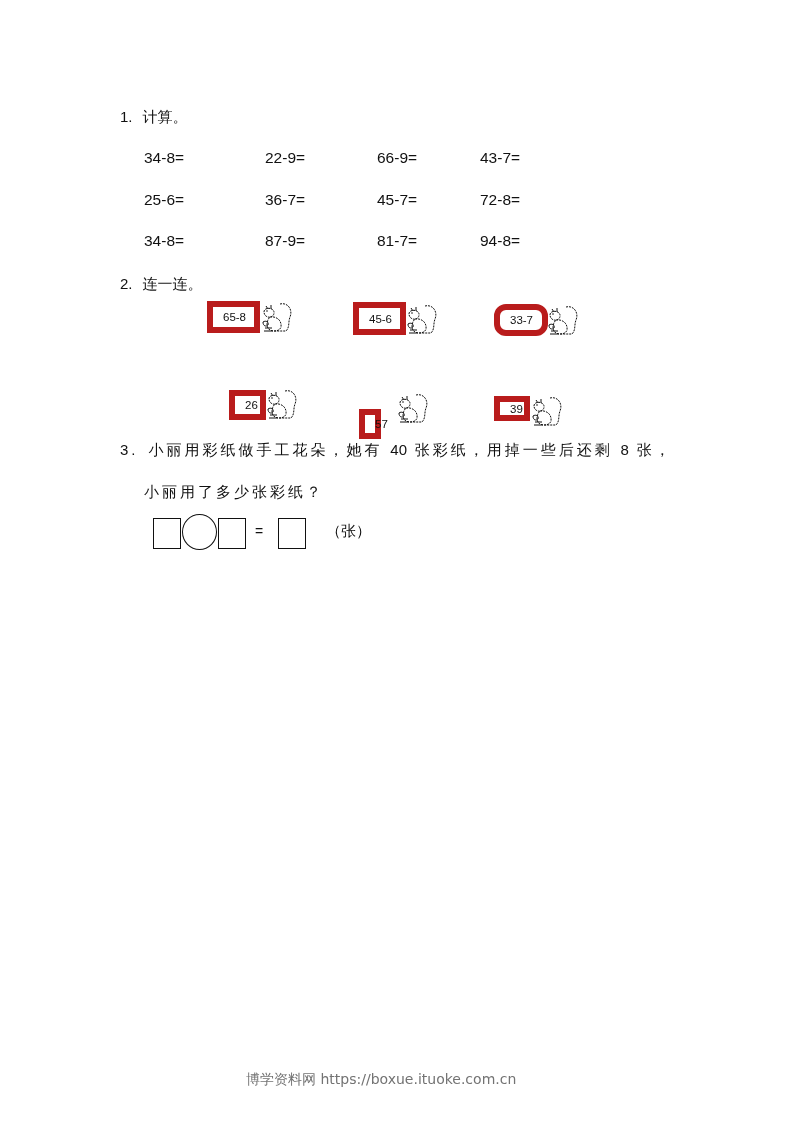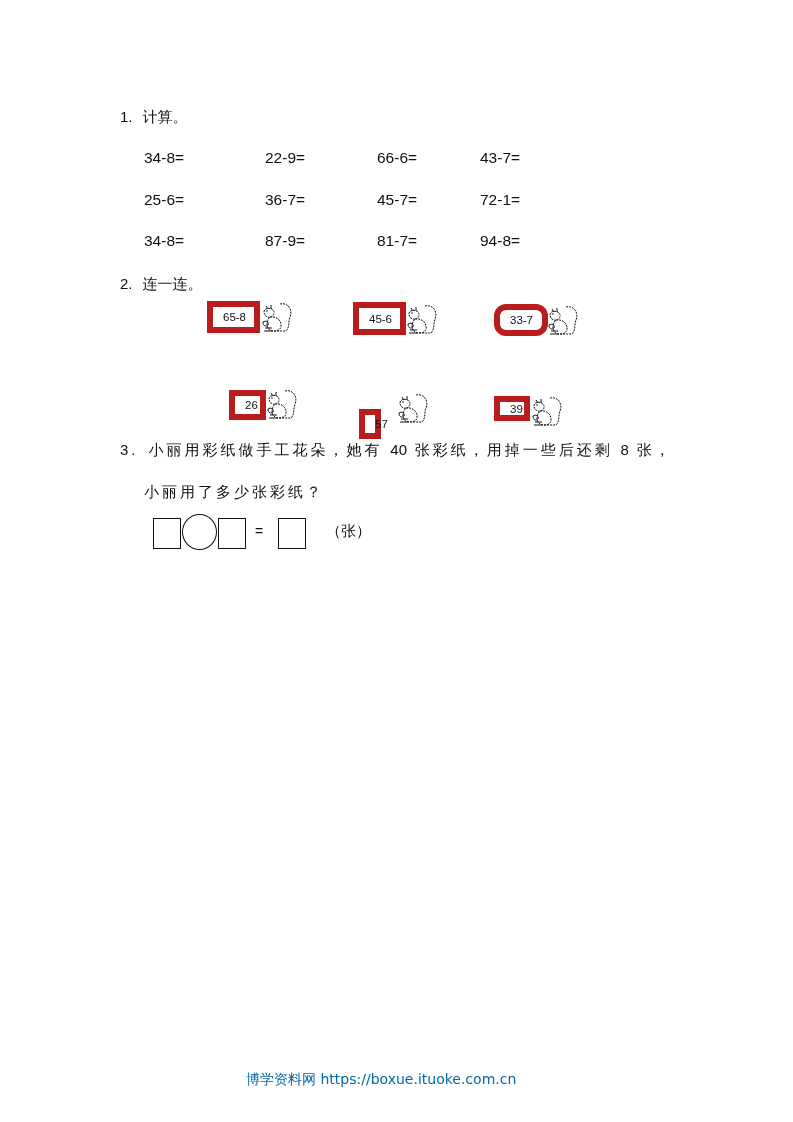--- a/index.html
+++ b/index.html
@@ -10,21 +10,21 @@
   .qnum { font-family: "Liberation Sans", sans-serif; font-size: 15px; margin-right: 10px; }
   .calc { font-family: "Liberation Sans", sans-serif; font-size: 15.5px; white-space: nowrap; }
   .cbox { border: 6px solid #b91c1c; background: #fff; box-sizing: border-box;
           font-family: "Liberation Sans", sans-serif; font-size: 11.5px;
           display: flex; align-items: center; padding-left: 10px; }
   .squirrel { width: 34px; height: 34px; }
   .para { font-size: 15px; letter-spacing: 3px; white-space: nowrap; }
   .para .num { font-family: "Liberation Sans", sans-serif; letter-spacing: 0; }
   .ansbox { border: 1px solid #111; box-sizing: border-box; background: #fff; }
   .anscircle { border: 1px solid #111; border-radius: 50%; box-sizing: border-box; }
-  .footer { font-size: 14px; color: #0369a1; white-space: nowrap; }
+  .footer { font-size: 14px; color: #737373; white-space: nowrap; }
 </style>
 </head>
 <body>
 
 <svg width="0" height="0" style="position:absolute">
   <defs>
     <symbol id="sq" viewBox="0 0 34 34">
       <path d="M20 4 C28 2 33 10 30 17 C28 22 30 27 26 31 L14 31" fill="none" stroke="#111" stroke-width="1" stroke-dasharray="2 1"></path>
       <path d="M6 6 L8 9 M11 5 L11 9" fill="none" stroke="#111" stroke-width="1"></path>
       <path d="M4 12 C4 8 10 7 13 10 C15 12 14 16 11 17 C8 18 4 16 4 12 Z" fill="none" stroke="#111" stroke-width="1" stroke-dasharray="2 1"></path>
@@ -35,27 +35,27 @@
     </symbol>
   </defs>
 </svg>
 
 <div class="abs qtitle" style="left:120px; top:108px;">
   <span class="qnum">1.</span><span>计算。</span>
 </div>
 
 <div class="abs calc" style="left:144px; top:149px;">34-8=</div>
 <div class="abs calc" style="left:265px; top:149px;">22-9=</div>
-<div class="abs calc" style="left:377px; top:149px;">66-6=</div>
+<div class="abs calc" style="left:377px; top:149px;">66-9=</div>
 <div class="abs calc" style="left:480px; top:149px;">43-7=</div>
 
 <div class="abs calc" style="left:144px; top:191px;">25-6=</div>
 <div class="abs calc" style="left:265px; top:191px;">36-7=</div>
 <div class="abs calc" style="left:377px; top:191px;">45-7=</div>
-<div class="abs calc" style="left:480px; top:191px;">72-1=</div>
+<div class="abs calc" style="left:480px; top:191px;">72-8=</div>
 
 <div class="abs calc" style="left:144px; top:232px;">34-8=</div>
 <div class="abs calc" style="left:265px; top:232px;">87-9=</div>
 <div class="abs calc" style="left:377px; top:232px;">81-7=</div>
 <div class="abs calc" style="left:480px; top:232px;">94-8=</div>
 
 <div class="abs qtitle" style="left:120px; top:275px;">
   <span class="qnum">2.</span><span>连一连。</span>
 </div>
 

